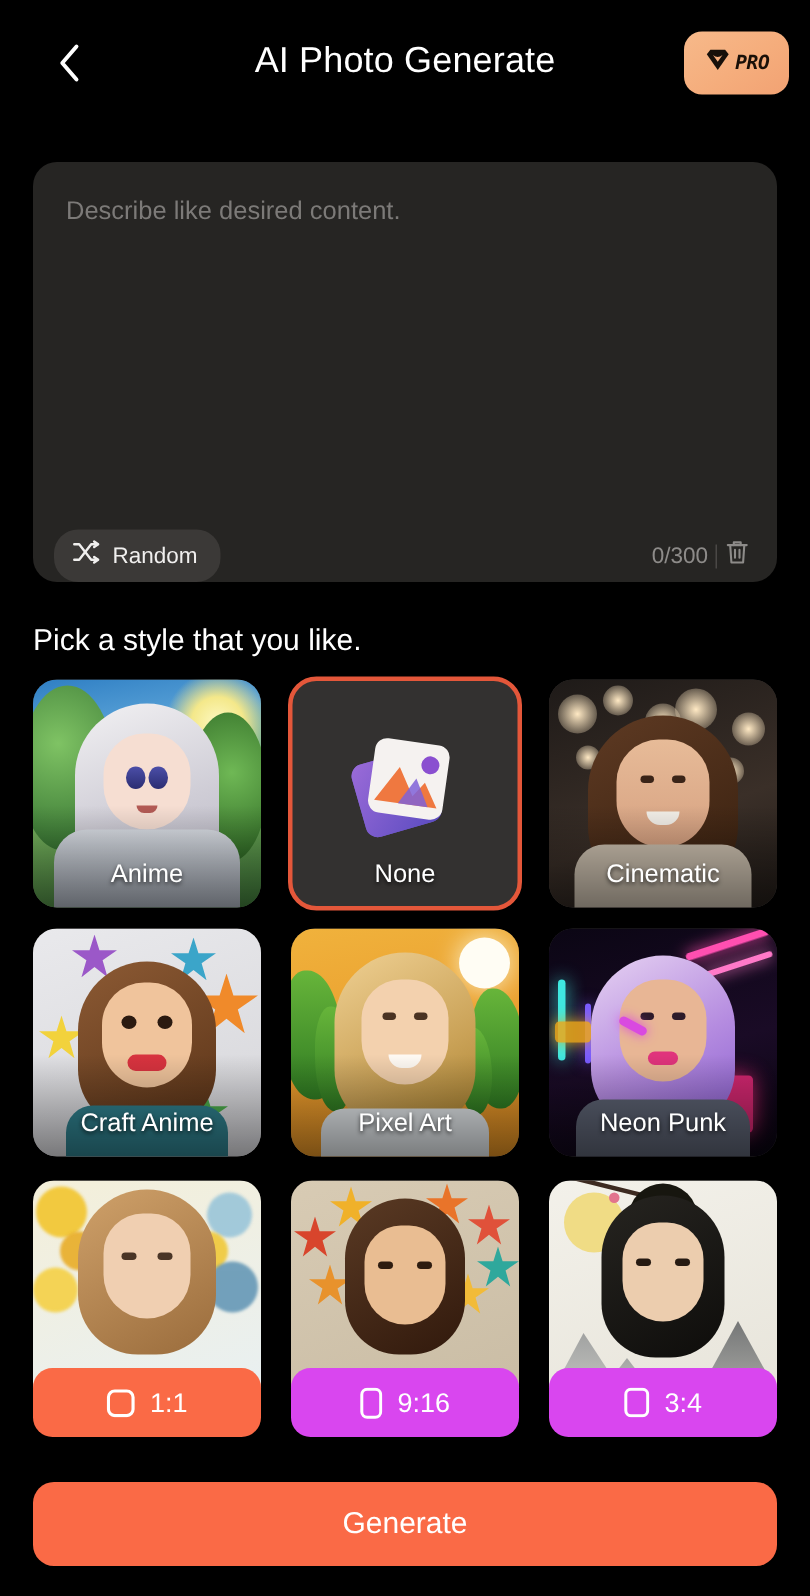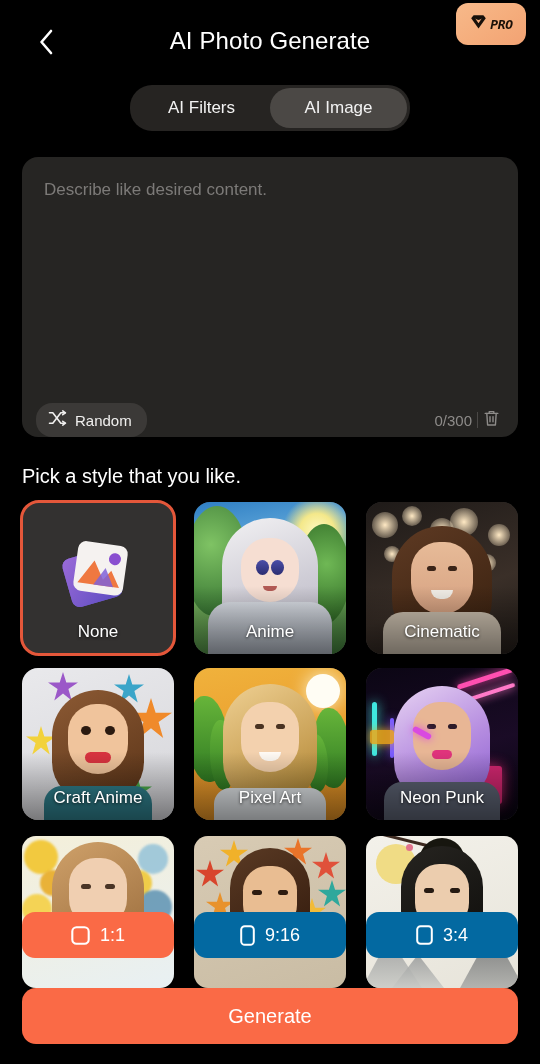--- a/index.html
+++ b/index.html
@@ -22,21 +22,21 @@
     display: flex; align-items: center; justify-content: center;
     cursor: pointer;
   }
   .back-btn svg { display:block; }
   .page-title {
     width: 100%; text-align: center;
     color: #fff; font-size: 24px; font-weight: 400;
     letter-spacing: .1px;
   }
   .pro-badge {
-    position: absolute; right: 14px; top: 3px;
+    position: absolute; right: 14px; top: 21px;
     width: 70px; height: 42px; border-radius: 12px;
     background: linear-gradient(145deg,#f7b98a 0%,#f5ad7c 55%,#f2a273 100%);
     display: flex; align-items: center; justify-content: center; gap: 2px;
     cursor: pointer;
   }
   .pro-badge .pro-text {
     font-family: "DejaVu Sans Mono", monospace;
     font-size: 13px; font-weight: 700; font-style: italic;
     color: #1a1008; letter-spacing: -.3px;
   }
@@ -114,21 +114,21 @@
   
   .style-grid.row3 { margin-top: 16px; }
   .style-grid.row3 .style-card { border-radius: 14px; }
 
   
   .ratio-row {
     position: absolute; left: 22px; right: 22px; bottom: 106px;
     display: grid; grid-template-columns: repeat(3, 1fr); gap: 20px;
   }
   .ratio-btn {
-    height: 46px; border-radius: 13px; background: #0369a1;
+    height: 46px; border-radius: 13px; background: #d946ef;
     display: flex; align-items: center; justify-content: center; gap: 10px;
     color: #fff; font-size: 18px; cursor: pointer;
   }
   .ratio-btn.active { background: #fa6a46; }
   .ratio-ico { display: flex; align-items: center; }
 
   
   .generate-btn {
     position: absolute; left: 22px; right: 22px; bottom: 20px;
     height: 56px; border-radius: 14px; background: #fa6a46;
@@ -321,26 +321,20 @@
       <span>
         <svg width="19" height="16" viewBox="0 0 19 16">
           <path d="M2.2 4.2 L4.6 1.2 H14.4 L16.8 4.2 L9.5 14.6 Z" fill="#17100a"></path>
           <path d="M6.3 4.6 Q9.5 7.4 12.7 4.6 L9.5 9.2 Z" fill="#f5ad7c"></path>
         </svg>
       </span>
       <span class="pro-text">PRO</span>
     </div>
   </div>
 
-  <div class="tabs-wrap">
-    <div class="tabs">
-      <div class="tab">AI Filters</div>
-      <div class="tab active">AI Image</div>
-    </div>
-  </div>
 
   <div class="prompt-card">
     <div class="prompt-placeholder">Describe like desired content.</div>
     <div class="prompt-footer">
       <div class="random-btn">
         <span>
           <svg width="19" height="16" viewBox="0 0 20 17" fill="none" stroke="#f0efee" stroke-width="1.7" stroke-linecap="round" stroke-linejoin="round">
             <path d="M1.5 3 H5 L13.5 14 H18"></path>
             <path d="M1.5 14 H5 L13.5 3 H18"></path>
             <path d="M15.6 1 L18.4 3 L15.6 5"></path>
@@ -362,20 +356,36 @@
             </svg>
           </span>
         </span>
       </div>
     </div>
   </div>
 
   <div class="section-title">Pick a style that you like.</div>
 
   <div class="style-grid">
+
+    <div class="style-card">
+      <div class="thumb tb tb-anime">
+        <div class="sun"></div>
+          <div class="tree-l"></div>
+          <div class="tree-r"></div>
+        <div class="hair"></div>
+          <div class="face"></div>
+        <div class="eye l"></div>
+          <div class="eye r"></div>
+          <div class="mouth"></div>
+        <div class="shirt"></div>
+      </div>
+      <div class="scrim"></div>
+      <div class="cap">Anime</div>
+    </div>
 
     <div class="style-card selected">
       <div class="none-icon">
         <svg width="86" height="86" viewBox="0 0 86 86">
           <g transform="rotate(-16 43 43)">
             <rect x="10" y="22" width="52" height="50" rx="8" fill="#6d5cc8"></rect>
             <rect x="10" y="22" width="52" height="50" rx="8" fill="url(#pg)"></rect>
           </g>
           <g transform="rotate(8 43 43)">
             <rect x="20" y="14" width="50" height="50" rx="8" fill="#f5f2f0"></rect>
@@ -388,36 +398,20 @@
               <stop offset="0" stop-color="#9b6bd8"></stop>
               <stop offset="1" stop-color="#5a4bc0"></stop>
             </linearGradient>
           </defs>
         </svg>
       </div>
       <div class="cap">None</div>
     </div>
 
     <div class="style-card">
-      <div class="thumb tb tb-anime">
-        <div class="sun"></div>
-          <div class="tree-l"></div>
-          <div class="tree-r"></div>
-        <div class="hair"></div>
-          <div class="face"></div>
-        <div class="eye l"></div>
-          <div class="eye r"></div>
-          <div class="mouth"></div>
-        <div class="shirt"></div>
-      </div>
-      <div class="scrim"></div>
-      <div class="cap">Anime</div>
-    </div>
-
-    <div class="style-card">
       <div class="thumb tb tb-cine">
         <div class="bokeh b1"></div>
           <div class="bokeh b2"></div>
           <div class="bokeh b3"></div>
         <div class="bokeh b4"></div>
           <div class="bokeh b5"></div>
           <div class="bokeh b6"></div>
         <div class="bokeh b7"></div>
         <div class="hair"></div>
           <div class="face"></div>

